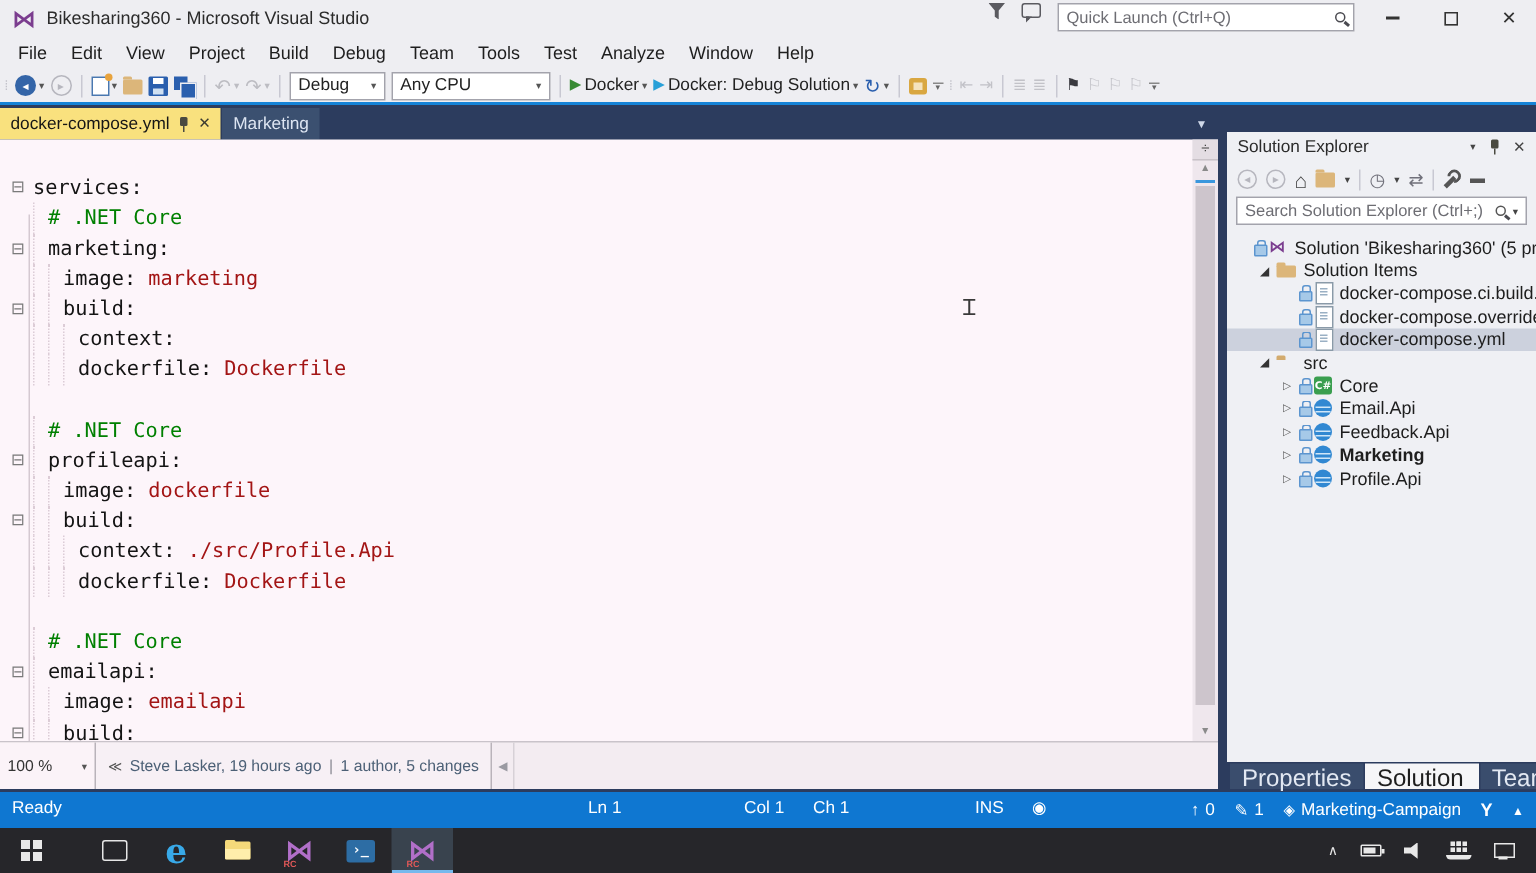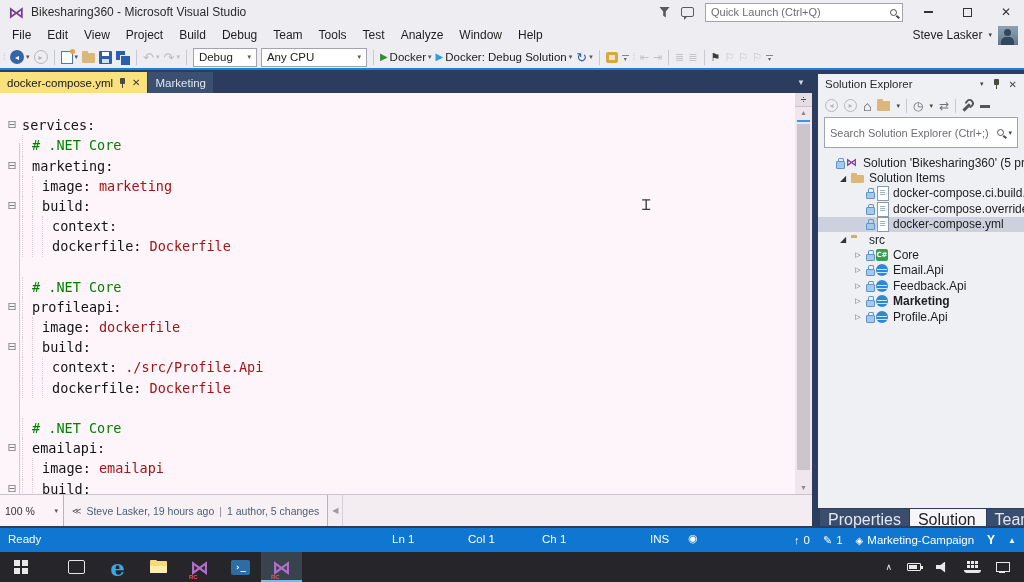--- a/index.html
+++ b/index.html
@@ -3,21 +3,21 @@
 <meta charset="utf-8">
 <style>
 *{margin:0;padding:0;box-sizing:border-box}
 body{font-family:"Liberation Sans",sans-serif;background:#000}
 #window{position:relative;width:1024px;height:582px;background:#2c3c5e;overflow:hidden}
 
 
 .titlebar{position:absolute;top:0;left:0;right:0;height:24px;background:#eeeef2;display:flex;align-items:center}
 .vs-logo{color:#7b3d8f;font-size:16px;font-weight:bold;margin:0 7px 0 8px;font-family:"DejaVu Sans",sans-serif}
 .title-text{font-size:12px;color:#2b2b2b}
-.title-right{margin-left:auto;display:flex;align-items:center;gap:11px;padding-right:4px}
+.title-right{margin-left:auto;display:flex;gap:11px;padding-right:4px}
 .funnel{width:11px;height:11px;background:#5a5a60;clip-path:polygon(0 0,100% 0,62% 45%,62% 100%,38% 84%,38% 45%)}
 .feedback{width:13px;height:10px;border:1px solid #5a5a60;border-radius:2px;position:relative}
 .feedback::after{content:"";position:absolute;left:2px;bottom:-4px;border:2px solid transparent;border-top-color:#5a5a60;border-left-color:#5a5a60}
 .quick-launch{width:198px;height:19px;border:1px solid #a3a3ac;background:#fff;display:flex;align-items:center;padding:0 5px}
 .quick-launch input{border:0;outline:0;flex:1;font-size:11px;color:#555;background:transparent;font-family:"Liberation Sans",sans-serif}
 .quick-launch input::placeholder{color:#6d6d73}
 .mag{width:7px;height:7px;border:1.5px solid #4a4a50;border-radius:50%;position:relative;flex:0 0 7px}
 .mag::after{content:"";position:absolute;width:4px;height:1.5px;background:#4a4a50;left:5px;top:6px;transform:rotate(40deg)}
 .win-btn{width:28px;height:20px;display:flex;align-items:center;justify-content:center;color:#333}
 .min-glyph{width:9px;height:1.5px;background:#333}
@@ -109,31 +109,31 @@
 .lensbar{height:32px;display:flex;align-items:stretch;background:#f3ecf1;border-top:1px solid #c9c3ca;font-size:10.5px;color:#333}
 .zoom-box{width:64px;display:flex;align-items:center;gap:4px;padding:0 5px;background:#fbf3f8;border-right:1px solid #b9b3ba}
 .zoom-box .cdn{margin-left:auto}
 .lens-seg{display:flex;align-items:center;gap:5px;padding:0 8px;background:#f7f0f5;border-right:1px solid #b9b3ba;color:#4c6076}
 .lens-div{color:#8a8a94}
 .lens-glyph{color:#555;font-size:9px}
 .hleft{width:15px;display:flex;align-items:center;justify-content:center;color:#9a9aa2;font-size:8px;border-right:1px solid #d7d1d7}
 .htrack{flex:1}
 
 
-.sepanel{position:absolute;left:818px;top:4px;width:206px;bottom:2px;background:#eff0f4;display:flex;flex-direction:column}
+.sepanel{position:absolute;left:818px;top:18px;width:206px;bottom:2px;background:#eff0f4;display:flex;flex-direction:column}
 .se-title{height:20px;display:flex;align-items:center;padding:0 7px;font-size:11.5px;color:#2b2b2b}
 .se-title-icons{margin-left:auto;display:flex;align-items:center;gap:9px;color:#444}
 .se-toolbar{height:23px;display:flex;align-items:center;gap:6px;padding:0 7px;color:#70707a}
 .se-tb-sep{width:1px;height:14px;background:#c8c8d2}
 .glyph12{font-size:12px;line-height:1;color:#70707a}
 .wrench{width:12px;height:12px;position:relative}
 .wrench::before{content:"";position:absolute;left:0;top:6px;width:9px;height:2.5px;background:#555;transform:rotate(-45deg)}
 .wrench::after{content:"";position:absolute;right:0;top:-1px;width:5px;height:5px;border:2px solid #555;border-radius:50%;border-left-color:transparent;transform:rotate(-45deg)}
 .dash{width:10px;height:3px;background:#555;margin-top:2px}
-.se-search{margin:0 6px 4px;height:31px;background:#fff;border:1px solid #a3a3ac;display:flex;align-items:center;gap:4px;padding:0 5px}
+.se-search{margin:0 6px 4px;height:19px;background:#fff;border:1px solid #a3a3ac;display:flex;align-items:center;gap:4px;padding:0 5px}
 .se-search input{flex:1;border:0;outline:0;font-size:11px;color:#555;background:transparent;font-family:"Liberation Sans",sans-serif}
 .se-search input::placeholder{color:#6d6d73}
 .tree{flex:1;overflow:hidden;padding-top:3px}
 .tree-row{height:15.4px;display:flex;align-items:center;gap:3px;white-space:nowrap;font-size:12px;color:#1e1e1e}
 .tree-row.selected{background:#ccd1dd}
 .expander{flex:0 0 10px;text-align:center;color:#333}
 .expander.open{font-size:8px}
 .expander.closed{font-size:7px;color:#555}
 .tlabel.bold{font-weight:bold}
 .lock{flex:0 0 8px;width:8px;height:10px;position:relative;margin-right:-2px;z-index:2}
@@ -153,21 +153,21 @@
 .icon-web::after{content:"";position:absolute;left:2px;top:6px;width:10px;height:2px;border-top:1px solid #cfe6f8;border-bottom:1px solid #cfe6f8}
 .se-tabs{height:18px;background:#2c3c5e;display:flex;align-items:flex-end;gap:1px;padding-left:2px}
 .se-tab{height:17px;padding:2px 8px 0;font-size:16px;background:#3a4d6d;color:#e2e8f2}
 .se-tab.active{background:#f6f6f8;color:#1e1e1e}
 
 
 .statusbar{position:absolute;top:528px;left:0;right:0;height:24px;background:#0f77d1;color:#fff;font-size:11.5px}
 .sb-abs{position:absolute;top:5px}
 .sb-ready{left:8px}
 .sb-ln{left:392px}
-.sb-col{left:468px}
+.sb-col{left:496px}
 .sb-ch{left:542px}
 .sb-ins{left:650px}
 .sb-rec{left:688px;top:4px;font-size:11px}
 .sb-right{position:absolute;right:8px;top:0;height:100%;display:flex;align-items:center;gap:13px}
 .sb-pair{display:flex;align-items:center;gap:4px}
 .sb-ico{font-size:11px}
 .sb-branchico{font-size:10px}
 .sb-y{font-weight:bold;font-size:12px}
 .sb-up{font-size:8px}
 
@@ -245,27 +245,20 @@
       <span class="menu-item">Project</span>
       <span class="menu-item">Build</span>
       <span class="menu-item">Debug</span>
       <span class="menu-item">Team</span>
       <span class="menu-item">Tools</span>
       <span class="menu-item">Test</span>
       <span class="menu-item">Analyze</span>
       <span class="menu-item">Window</span>
       <span class="menu-item">Help</span>
     </div>
-  <div class="menubar" style="background:transparent;pointer-events:none">
-    <div class="menu-right" style="pointer-events:auto">
-      <span>Steve Lasker</span>
-      <span class="caret-down">▾</span>
-      <span class="avatar"></span>
-    </div>
-  </div>
 
   <div class="toolbar">
     <span class="grip">⁞</span>
     <span class="tb-btn">
         <span class="circ blue">◂</span>
         <span class="cdn">▾</span>
       </span>
     <span class="circ gray">▸</span>
     <span class="tb-sep"></span>
     <span class="tb-btn">

